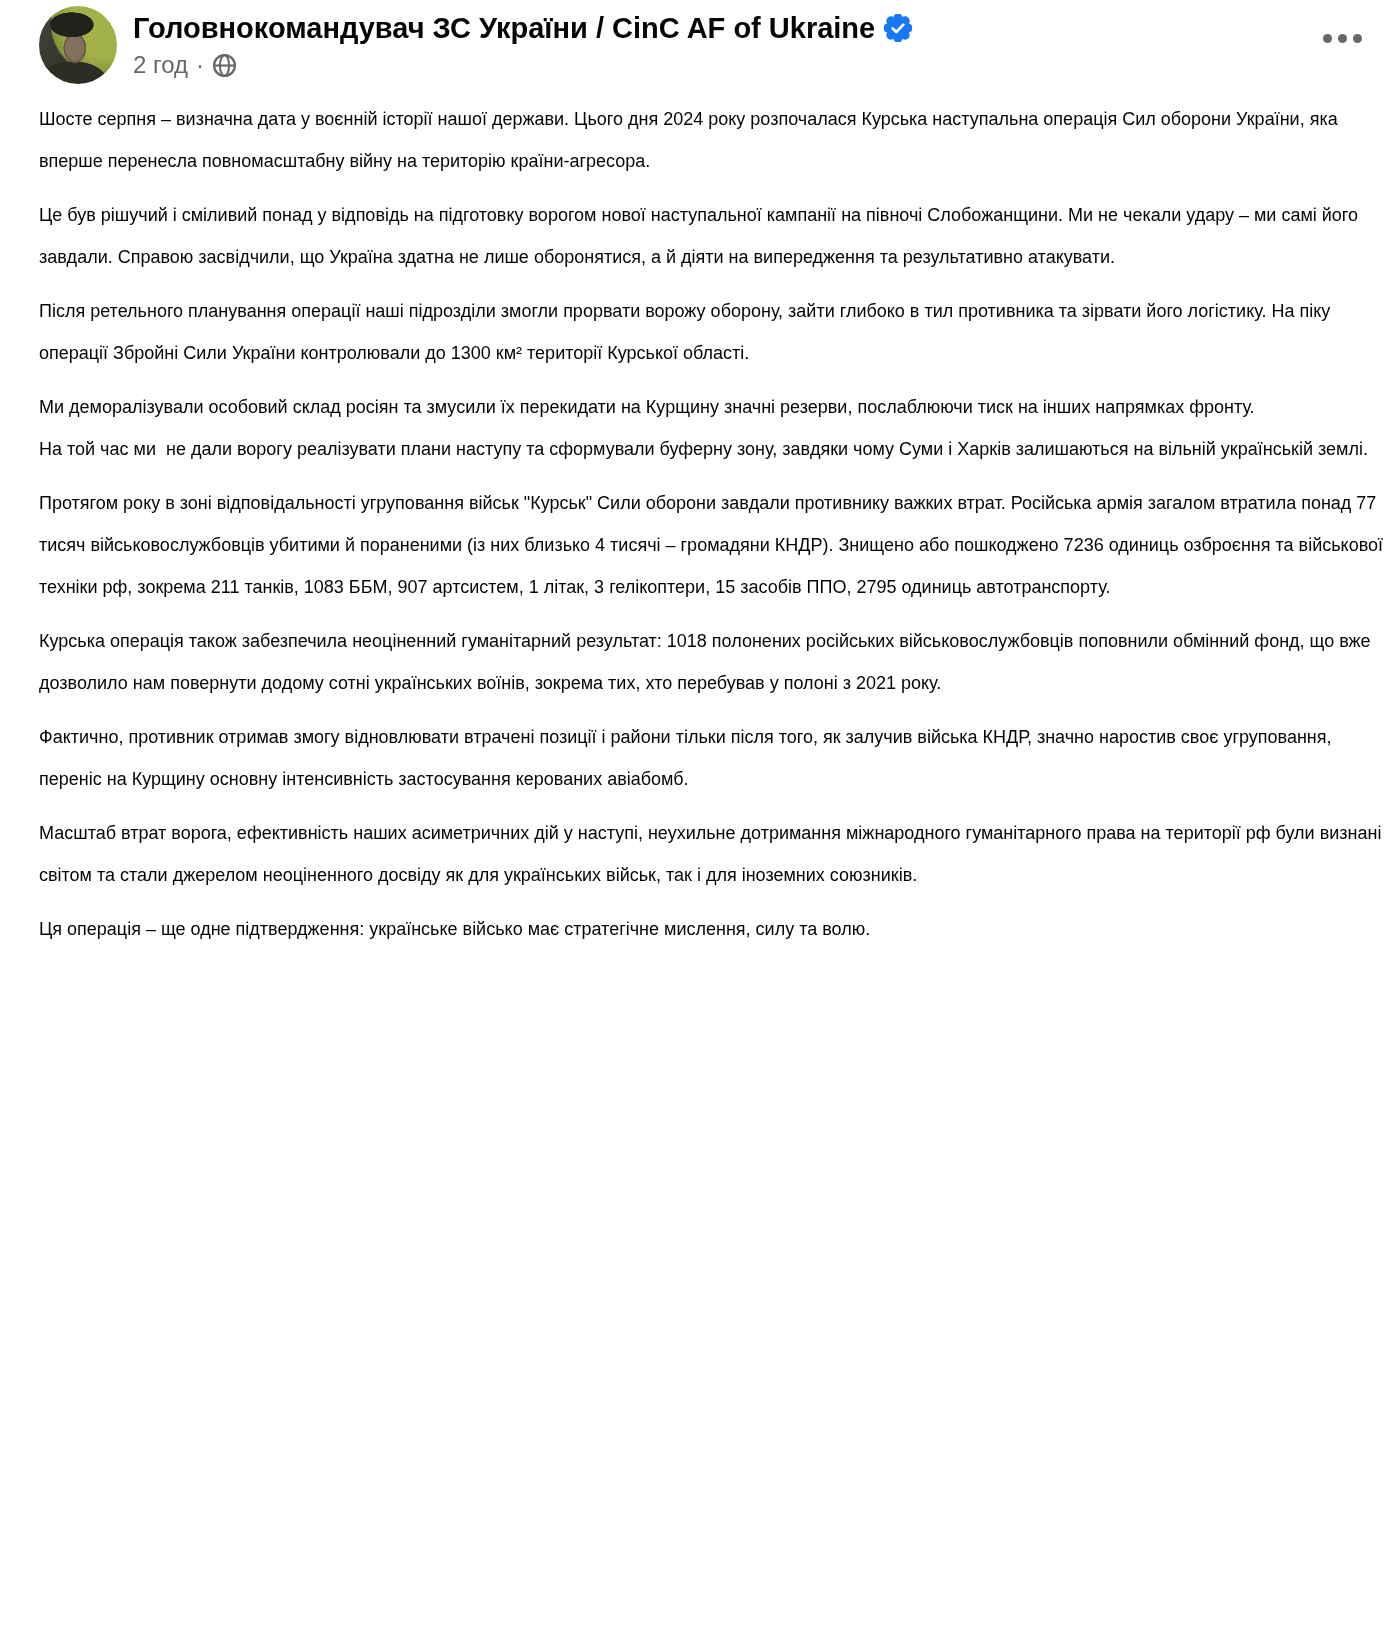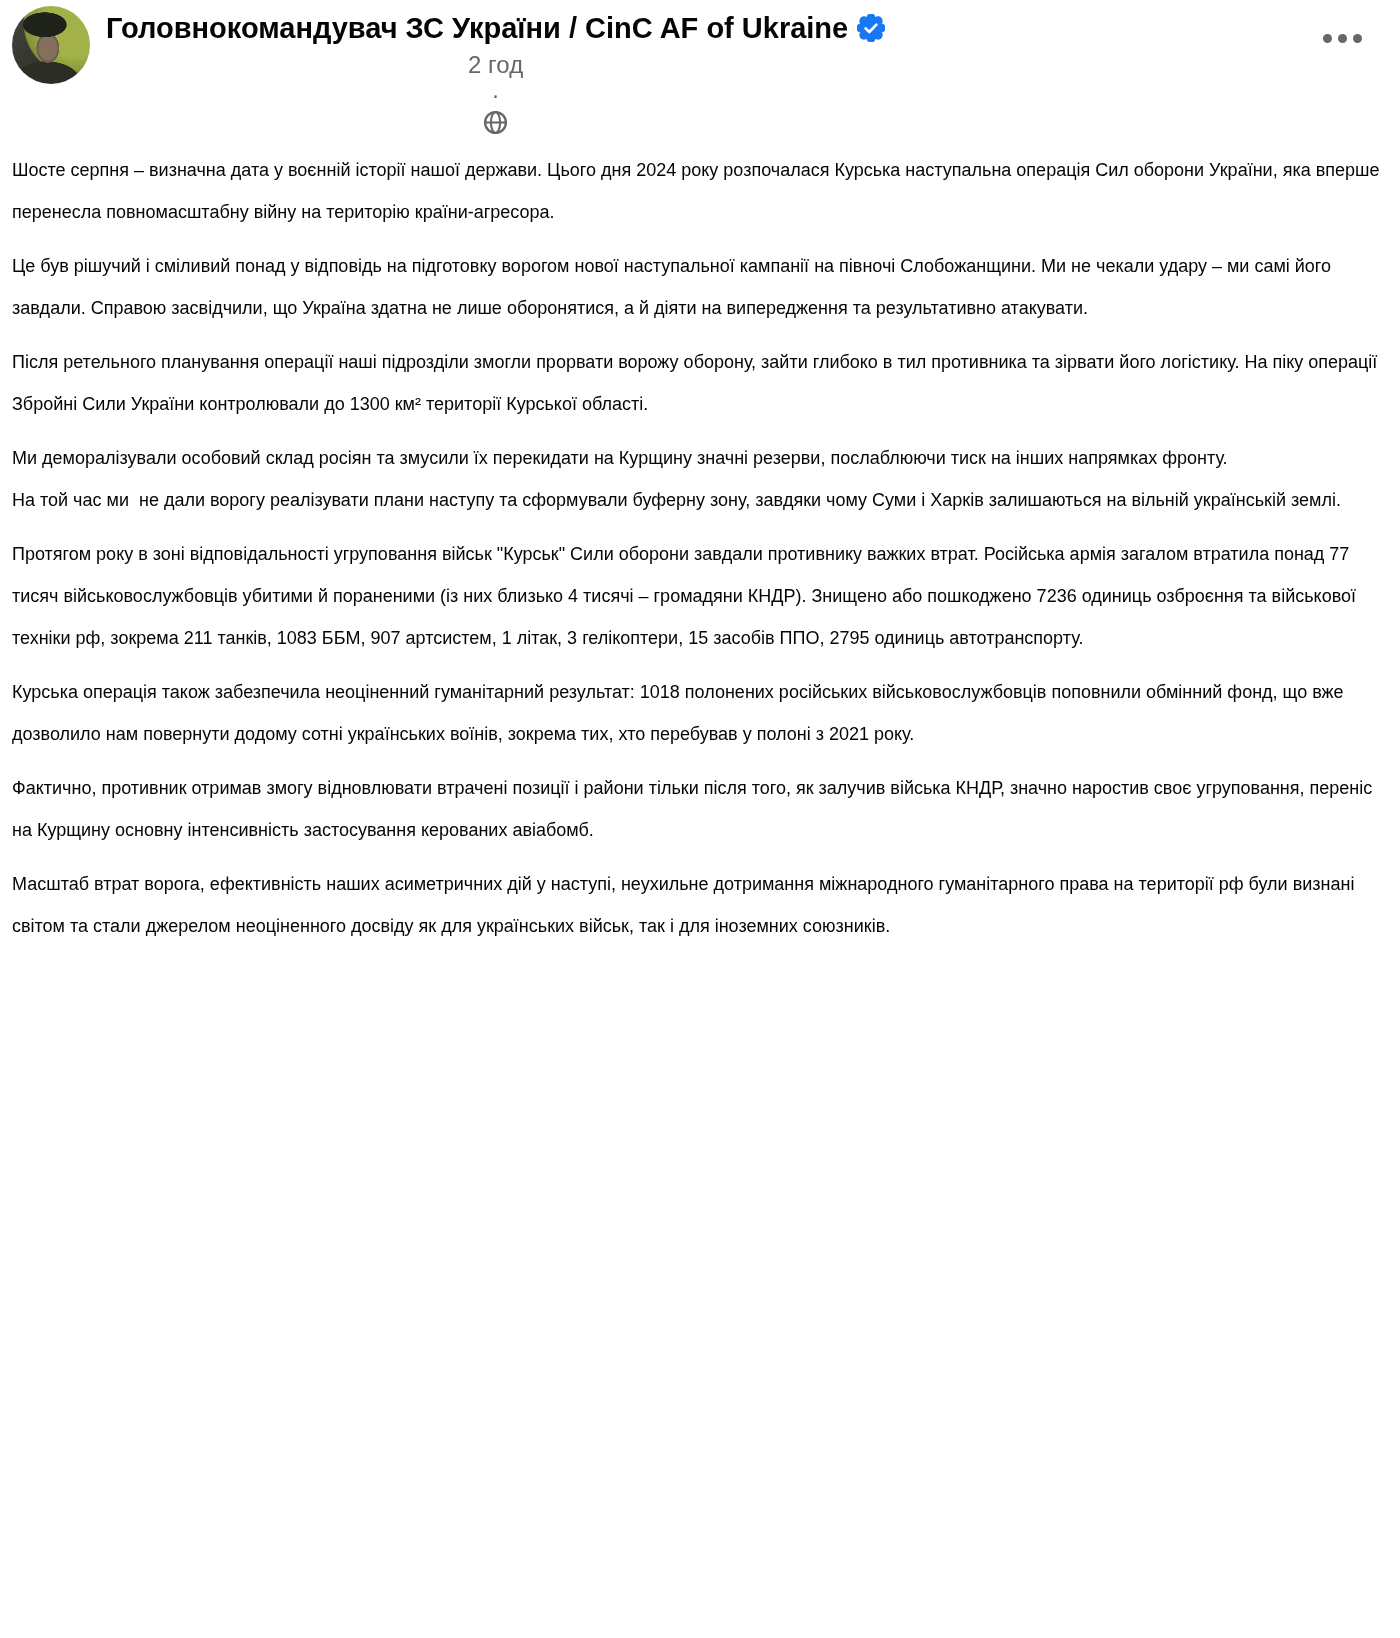--- a/index.html
+++ b/index.html
@@ -8,21 +8,21 @@
     --verified-blue:#1877F2;
     --background:#FFFFFF;
   }
   *{box-sizing:border-box;}
   html,body{margin:0;padding:0;background:var(--background);}
   body{
     width:1400px;
     font-family:"Liberation Sans","DejaVu Sans",sans-serif;
     color:var(--text-primary);
   }
-  .post{width:1400px;position:relative;background:var(--background);}
+  .post{width:1400px;position:relative;background:var(--background);padding-left:27px;}
 
   
   .post-header{
     display:flex;
     align-items:flex-start;
     padding:6px 70px 0 12px;
     position:relative;
   }
   .avatar{
     width:78px;height:78px;border-radius:50%;
@@ -51,21 +51,20 @@
   }
   .verified{margin-left:9px;display:inline-flex;align-items:center;}
   .verified svg .seal{fill:var(--verified-blue);}
   .meta-row{
     margin-top:4px;
     display:flex;
     align-items:center;
     color:var(--text-secondary);
     font-size:24px;
     line-height:30px;
-    flex-direction:column;
   }
   .timestamp{cursor:pointer;}
   .dot-sep{margin:0 8px;}
   .globe{display:inline-flex;align-items:center;color:var(--text-secondary);}
 
   .more{
     position:absolute;
     top:28px;right:32px;
     background:none;border:none;
     padding:6px;
@@ -143,15 +142,16 @@
   <div class="post-body">
     <p>Шосте серпня – визначна дата у воєнній історії нашої держави. Цього дня 2024 року розпочалася Курська наступальна операція Сил оборони України, яка вперше перенесла повномасштабну війну на територію країни-агресора.</p>
     <p>Це був рішучий і сміливий понад у відповідь на підготовку ворогом нової наступальної кампанії на півночі Слобожанщини. Ми не чекали удару – ми самі його завдали. Справою засвідчили, що Україна здатна не лише оборонятися, а й діяти на випередження та результативно атакувати.</p>
     <p>Після ретельного планування операції наші підрозділи змогли прорвати ворожу оборону, зайти глибоко в тил противника та зірвати його логістику. На піку операції Збройні Сили України контролювали до 1300 км² території Курської області.</p>
     <p>Ми деморалізували особовий склад росіян та змусили їх перекидати на Курщину значні резерви, послаблюючи тиск на інших напрямках фронту.
 На той час ми  не дали ворогу реалізувати плани наступу та сформували буферну зону, завдяки чому Суми і Харків залишаються на вільній українській землі.</p>
     <p>Протягом року в зоні відповідальності угруповання військ "Курськ" Сили оборони завдали противнику важких втрат. Російська армія загалом втратила понад 77 тисяч військовослужбовців убитими й пораненими (із них близько 4 тисячі – громадяни КНДР). Знищено або пошкоджено 7236 одиниць озброєння та військової техніки рф, зокрема 211 танків, 1083 ББМ, 907 артсистем, 1 літак, 3 гелікоптери, 15 засобів ППО, 2795 одиниць автотранспорту.</p>
     <p>Курська операція також забезпечила неоціненний гуманітарний результат: 1018 полонених російських військовослужбовців поповнили обмінний фонд, що вже дозволило нам повернути додому сотні українських воїнів, зокрема тих, хто перебував у полоні з 2021 року.</p>
     <p>Фактично, противник отримав змогу відновлювати втрачені позиції і райони тільки після того, як залучив війська КНДР, значно наростив своє угруповання, переніс на Курщину основну інтенсивність застосування керованих авіабомб.</p>
     <p>Масштаб втрат ворога, ефективність наших асиметричних дій у наступі, неухильне дотримання міжнародного гуманітарного права на території рф були визнані світом та стали джерелом неоціненного досвіду як для українських військ, так і для іноземних союзників.</p>
+    <p>Ця операція – ще одне підтвердження: українське військо має стратегічне мислення, силу та волю.</p>
   </div>
 
 </div>
 
 </body></html>

